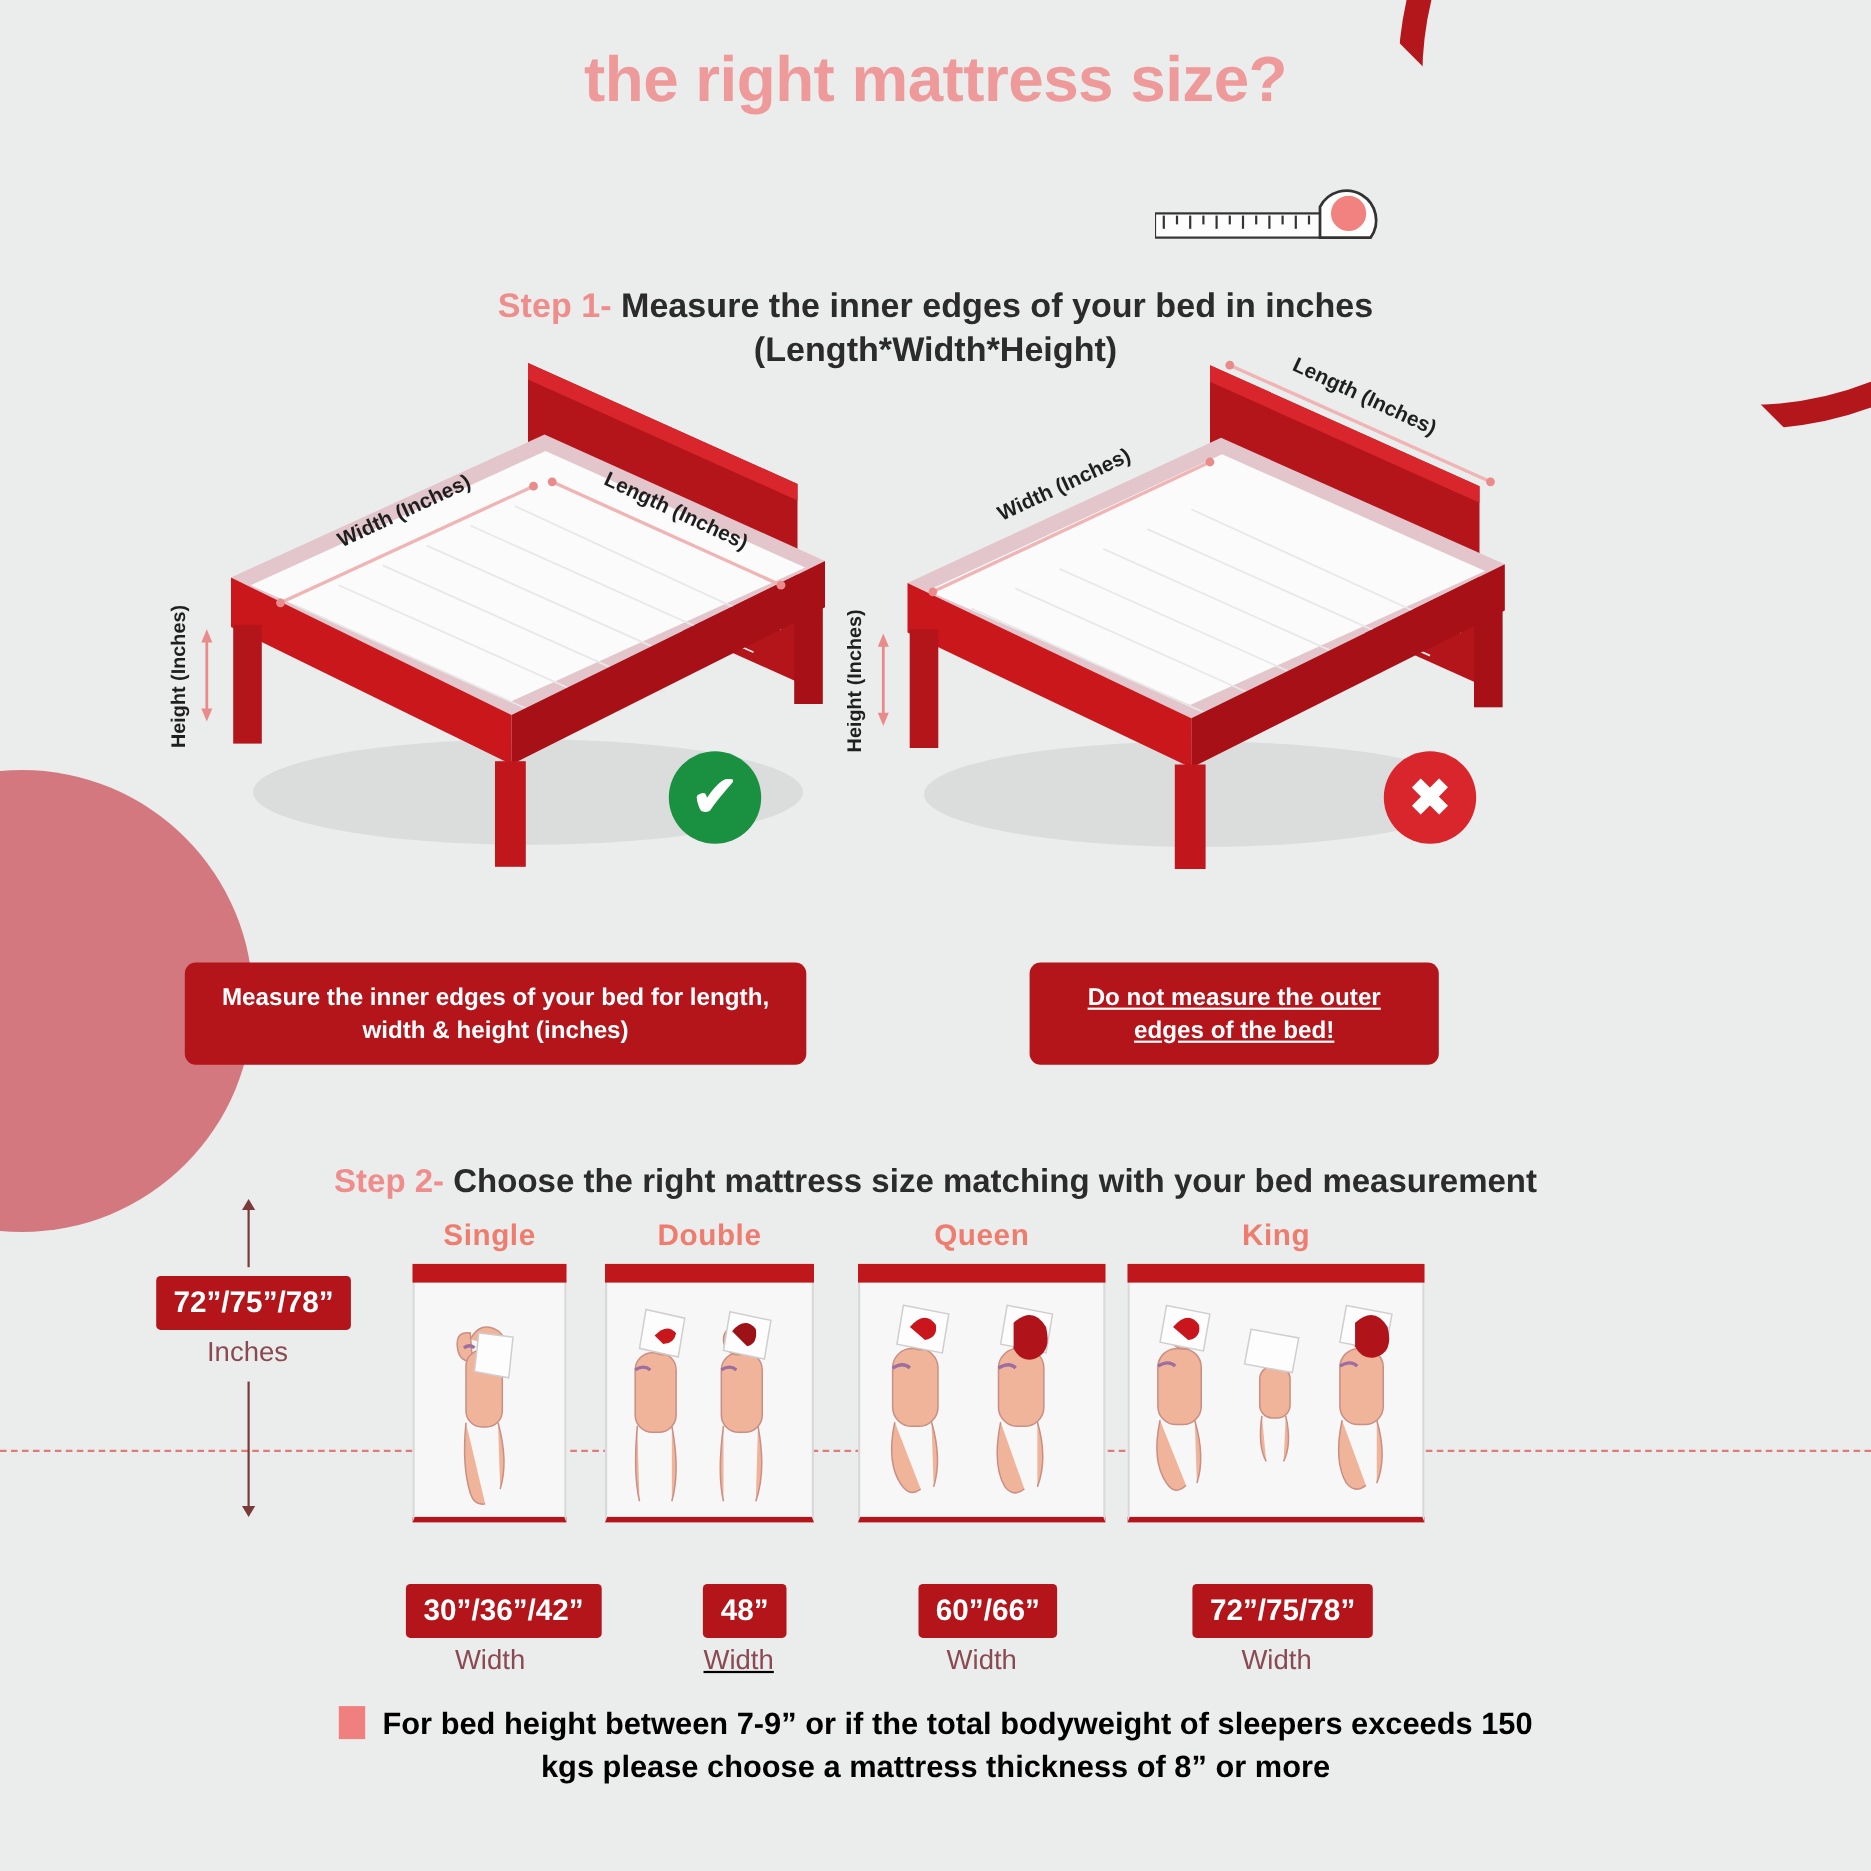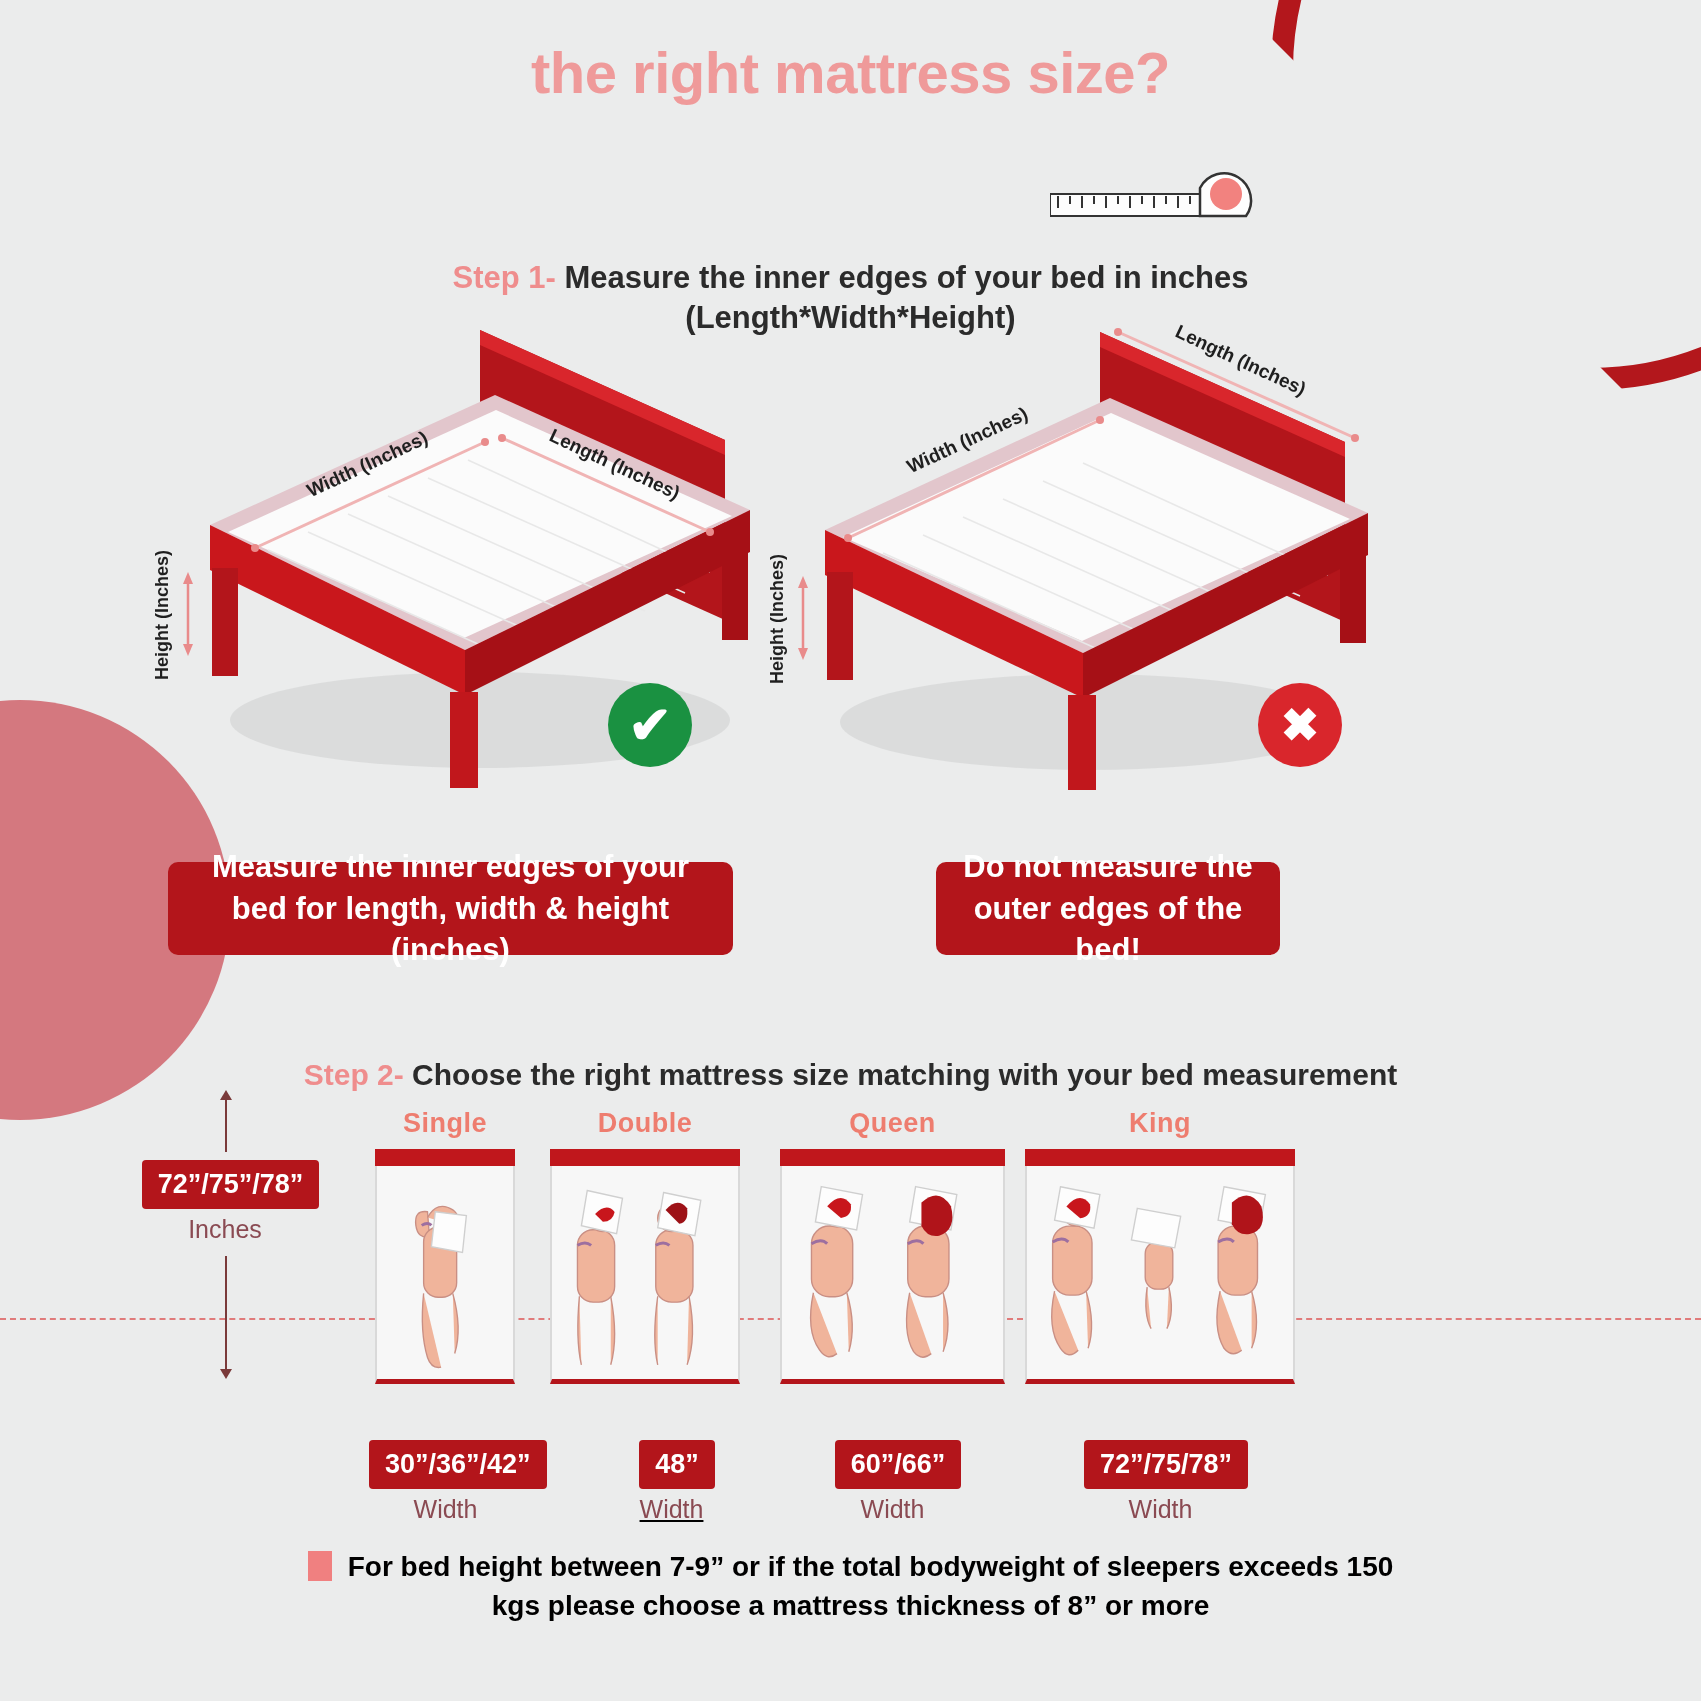--- a/index.html
+++ b/index.html
@@ -69,29 +69,30 @@
   .badge.ok { background: #1a9141; left: 608px; top: 683px; }
   .badge.no { background: #d9262c; left: 1258px; top: 683px; }
   .badge.no span { font-size: 46px; }
 
   
   .callout {
     position: absolute;
     background: #b3151b;
     color: #fff;
     border-radius: 10px;
-    font-size: 31px;
+    font-size: 22px;
     font-weight: bold;
     text-align: center;
     display: flex; align-items: center; justify-content: center;
     padding: 14px 22px;
     line-height: 1.35;
+    margin-top: 13px;
   }
   #callout-left  { left: 168px;  top: 862px; width: 565px; height: 93px; }
-  #callout-right { left: 936px;  top: 862px; width: 344px; height: 93px; }
+  #callout-right { left: 936px;  top: 862px; width: 372px; height: 93px; text-decoration: underline; }
 
   
   .sizes { position: absolute; left: 0; top: 1108px; width: 1701px; height: 320px; }
   .size-col { position: absolute; top: 0; }
   .size-name {
     text-align: center; color: #ee7d6f; font-weight: bold;
     font-size: 27px; letter-spacing: 0.5px; margin-bottom: 10px;
   }
   .mattress {
     position: relative; background: #f7f7f7;

